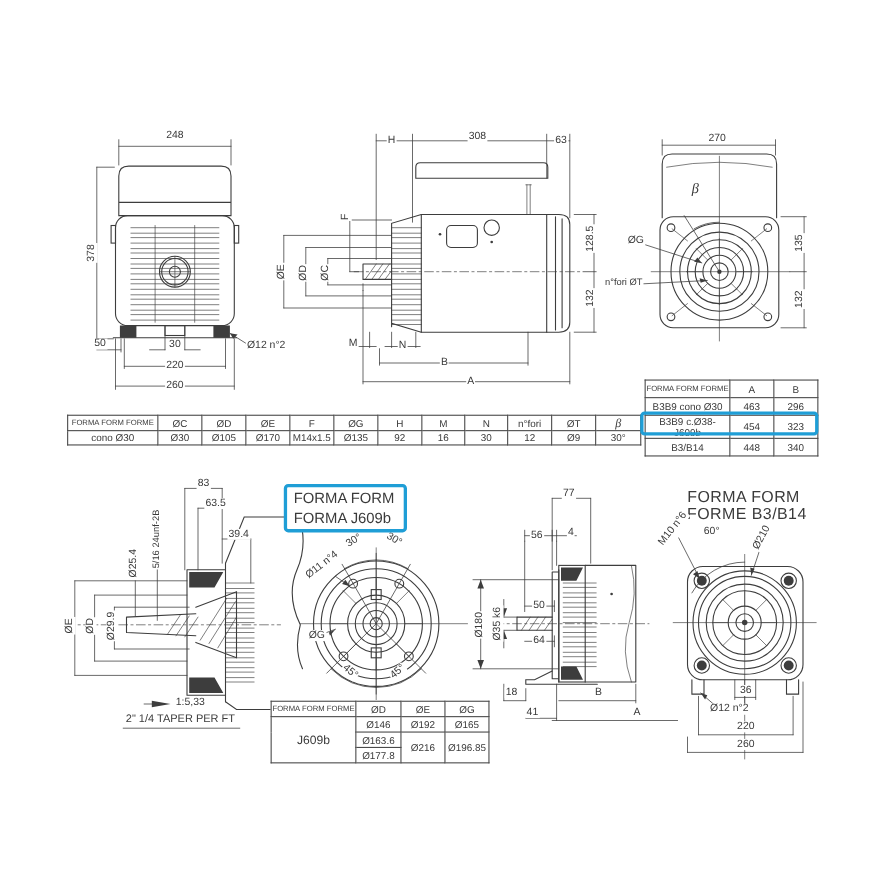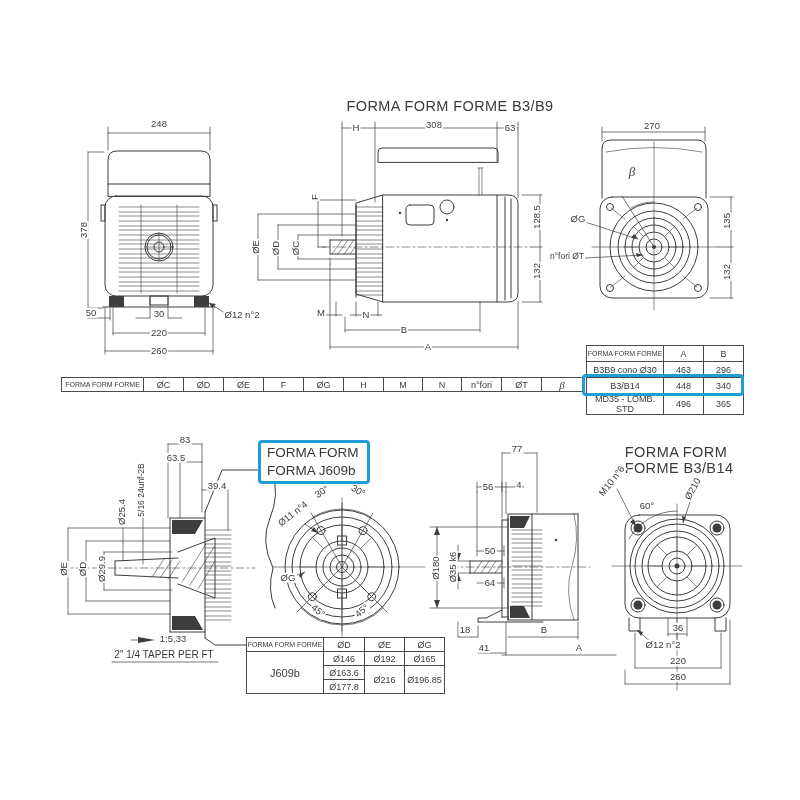--- a/index.html
+++ b/index.html
@@ -210,21 +210,20 @@
     <path d="M629,618v13h11v-13 M715,618v13h11v-13"></path>
     <path class="dim" d="M668,618v18 M687,618v18 M668,634h19"></path>
     <path class="dim" d="M652,643L637,630"></path>
         <path class="fl" d="M637,630l6,2-2,4z"></path>
     <path class="dim" d="M635,633v35 M721,633v35 M635,668h86"></path>
     <path class="dim" d="M625,670v14 M730,620v64 M625,684h105"></path>
     <path class="thin" d="M677,618V690"></path>
   </g>
 </svg>
 
-<span class="lbl title" style="left:450px;top:107px">FORMA FORM FORME B3/B9</span>
 
 <span class="lbl" style="left:159px;top:124px">248</span>
 <span class="lbl v" style="left:84px;top:230px">378</span>
 <span class="lbl" style="left:91px;top:313px">50</span>
 <span class="lbl" style="left:159px;top:314px">30</span>
 <span class="lbl" style="left:159px;top:333px">220</span>
 <span class="lbl" style="left:159px;top:351px">260</span>
 <span class="lbl" style="left:242px;top:315px">Ø12 n°2</span>
 
 <span class="lbl" style="left:356px;top:128px">H</span>
@@ -242,21 +241,21 @@
 <span class="lbl" style="left:428px;top:347px">A</span>
 
 <span class="lbl" style="left:652px;top:126px">270</span>
 <span class="lbl beta" style="left:632px;top:172px">β</span>
 <span class="lbl" style="left:578px;top:219px">ØG</span>
 <span class="lbl small" style="left:567px;top:257px">n°fori ØT</span>
 <span class="lbl v" style="left:727px;top:221px">135</span>
 <span class="lbl v" style="left:727px;top:272px">132</span>
 
 <span class="lbl" style="left:185px;top:440px">83</span>
-<span class="lbl" style="left:176px;top:458px">63.5</span>
+<span class="lbl" style="left:196px;top:458px">63.5</span>
 <span class="lbl" style="left:217px;top:486px">39.4</span>
 <span class="lbl v" style="left:122px;top:512px">Ø25.4</span>
 <span class="lbl v small" style="left:142px;top:490px">5/16 24unf-2B</span>
 <span class="lbl v" style="left:64px;top:569px">ØE</span>
 <span class="lbl v" style="left:83px;top:569px">ØD</span>
 <span class="lbl v" style="left:102px;top:569px">Ø29.9</span>
 <span class="lbl" style="left:173px;top:639px">1:5,33</span>
 <span class="lbl" style="left:164px;top:654px;font-size:10px">2" 1/4 TAPER PER FT</span>
 
 <span class="lbl" style="left:322px;top:492px;transform:translate(-50%,-50%) rotate(-32deg)">30°</span>
@@ -274,48 +273,48 @@
 <span class="lbl v" style="left:453px;top:567px">Ø35 k6</span>
 <span class="lbl" style="left:490px;top:583px">64</span>
 <span class="lbl" style="left:465px;top:630px">18</span>
 <span class="lbl" style="left:544px;top:630px">B</span>
 <span class="lbl" style="left:484px;top:648px">41</span>
 <span class="lbl" style="left:579px;top:648px">A</span>
 
 <span class="lbl title" style="left:676px;top:453px">FORMA FORM</span>
 <span class="lbl title" style="left:679px;top:469px">FORME B3/B14</span>
 <span class="lbl" style="left:612px;top:481px;transform:translate(-50%,-50%) rotate(-52deg)">M10 n°6</span>
-<span class="lbl" style="left:647px;top:506px">60°</span>
+<span class="lbl" style="left:647px;top:484px">60°</span>
 <span class="lbl" style="left:693px;top:489px;transform:translate(-50%,-50%) rotate(-62deg)">Ø210</span>
 <span class="lbl" style="left:678px;top:628px">36</span>
 <span class="lbl" style="left:663px;top:645px">Ø12 n°2</span>
 <span class="lbl" style="left:678px;top:661px">220</span>
 <span class="lbl" style="left:678px;top:677px">260</span>
 
 <table style="left:586px;top:345px;width:154px">
   <tbody>
         <tr style="height:16px">
     <th class="hdr" style="width:76px">FORMA FORM FORME</th>
     <th style="width:39px">A</th>
     <th style="width:39px">B</th>
   </tr>
   <tr style="height:16px">
     <td>B3B9 cono Ø30</td>
     <td>463</td>
     <td>296</td>
   </tr>
   <tr style="height:16px">
+    <td>B3B9 c.Ø38-J609b</td>
+    <td>454</td>
+    <td>323</td>
+  </tr>
+  <tr style="height:16px">
     <td>B3/B14</td>
     <td>448</td>
     <td>340</td>
-  </tr>
-  <tr style="height:16px">
-    <td>MD35 - LOMB. STD</td>
-    <td>496</td>
-    <td>365</td>
   </tr>
 </tbody>
     </table>
 <div class="hl-box" style="left:582px;top:374px;width:162px;height:22px"></div>
 
 <table style="left:61px;top:377px;width:509px">
   <tbody>
         <tr style="height:14px">
     <th class="hdr" style="width:81px">FORMA FORM FORME</th>
     <th style="width:39px">ØC</th>
@@ -323,20 +322,34 @@
     <th style="width:39px">ØE</th>
     <th style="width:39px">F</th>
     <th style="width:39px">ØG</th>
     <th style="width:39px">H</th>
     <th style="width:38px">M</th>
     <th style="width:38px">N</th>
     <th style="width:39px">n°fori</th>
     <th style="width:39px">ØT</th>
     <th class="cell-beta" style="width:40px;font-size:11px">β</th>
   </tr>
+  <tr style="height:13px">
+    <td>cono Ø30</td>
+    <td>Ø30</td>
+    <td>Ø105</td>
+    <td>Ø170</td>
+    <td>M14x1.5</td>
+    <td>Ø135</td>
+    <td>92</td>
+    <td>16</td>
+    <td>30</td>
+    <td>12</td>
+    <td>Ø9</td>
+    <td>30°</td>
+  </tr>
 </tbody>
     </table>
 
 <div id="j609b-label" class="hl-box" style="left:258px;top:440px;width:112px;height:44px">
   <span>FORMA FORM</span>
   <span>FORMA J609b</span>
 </div>
 
 <table style="left:246px;top:637px;width:194px">
   <tbody>

